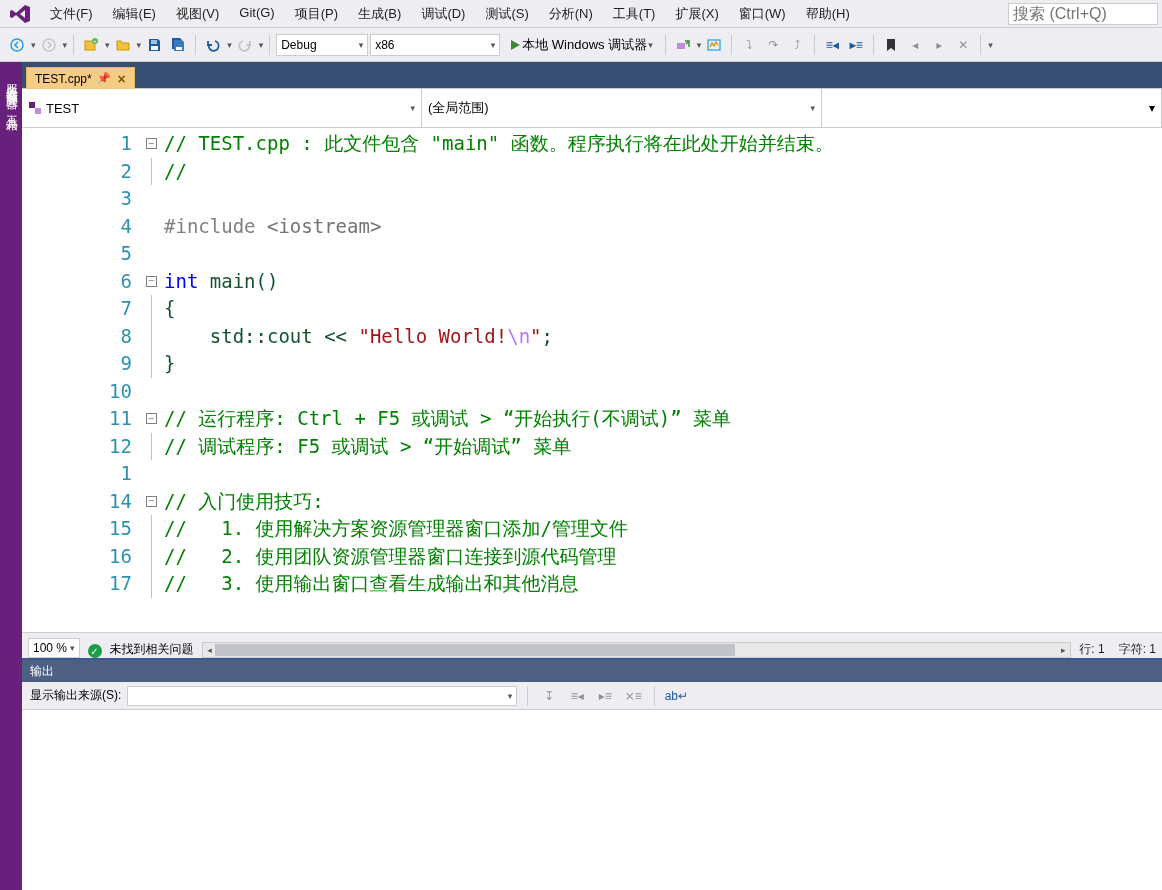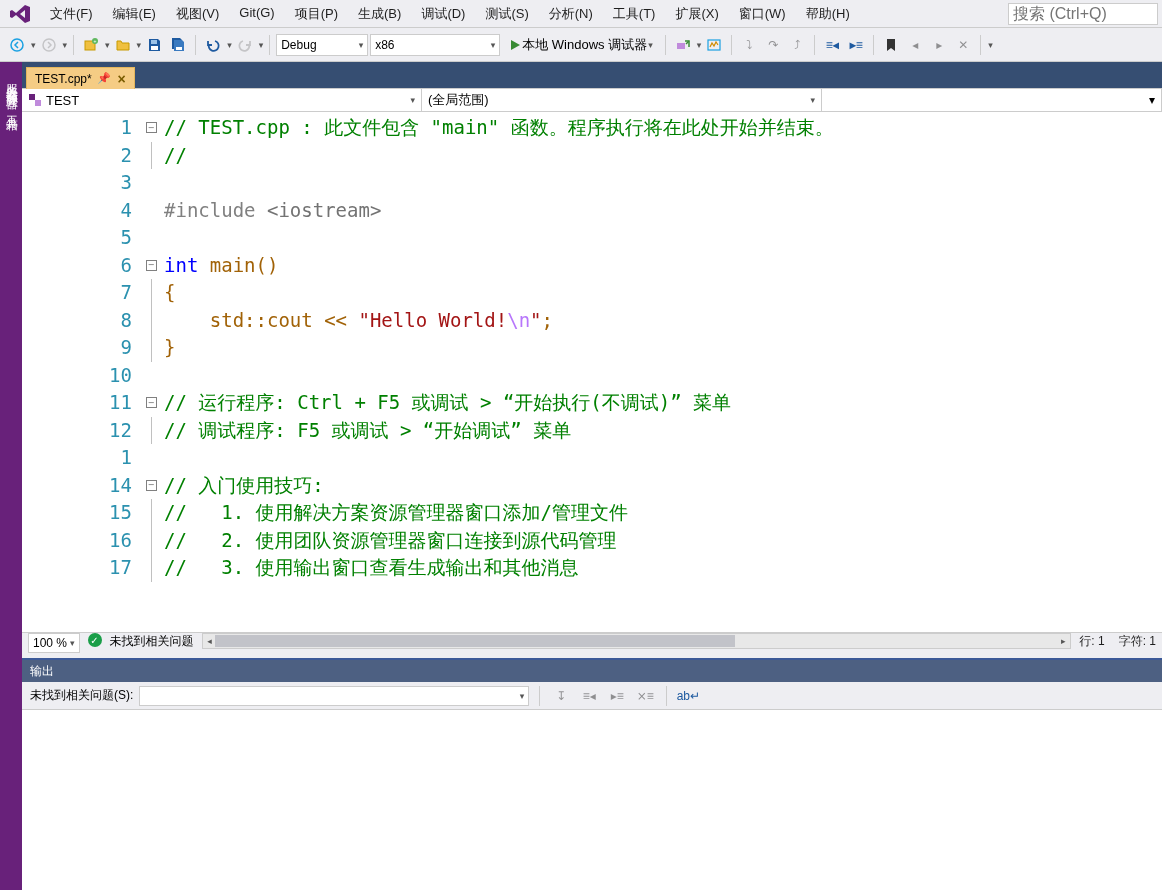--- a/index.html
+++ b/index.html
@@ -20,42 +20,42 @@
   .run-btn { display:flex; align-items:center; padding:0 6px; height:22px;}
   .dim { opacity:0.4; }
   
   .main { flex:1; display:flex; min-height:0;}
   .side-tabs { width:22px; background:#68217a; color:#fff; display:flex; flex-direction:column; padding-top:4px; font-size:12px;}
   .side-tab { writing-mode: vertical-rl; text-orientation: upright; letter-spacing:2px; padding:8px 2px; cursor:default; text-align:center;}
   .editor-area { flex:1; display:flex; flex-direction:column; min-width:0;}
   .file-tab { background:#f5cc84; height:22px; display:flex; align-items:center; padding:0 8px; gap:6px; font-size:12px; border:1px solid #e5b75d; border-bottom:none; position:relative; top:1px;}
   .file-tab .pin{color:#7a5c00; font-size:11px;}
   .file-tab .close{color:#7a5c00; font-size:14px; font-weight:bold; cursor:default;}
-  .nav-bar { height:24px; background:#fff; border:1px solid #ccc; border-left:none; border-right:none; display:flex;}
+  .nav-bar { height:40px; background:#fff; border:1px solid #ccc; border-left:none; border-right:none; display:flex;}
   .nav-combo { display:flex; align-items:center; padding:0 6px; border-right:1px solid #ccc; flex:0 0 auto; font-size:13px; gap:4px;}
   .nav-combo.first{width:400px;}
   .nav-combo.second{width:400px;}
   .nav-combo .arrow{margin-left:auto; font-size:9px; color:#555;}
   .nav-spacer{flex:1; border-right:1px solid #ccc;}
   .code-wrap { flex:1; display:flex; min-height:0; background:#fff;}
   .gutter { width:120px; background:#fff; border-right:0; text-align:right; padding-right:10px; color:#2b91af; font-family:Consolas,monospace; font-size:19px; line-height:27.5px; padding-top:2px;}
   .gutter .ln{height:27.5px;}
   .fold-col { width:18px; background:#fff; font-family:Consolas,monospace; font-size:12px; color:#808080; padding-top:2px;}
   .fold-col .fc{height:27.5px; display:flex; align-items:center; justify-content:center;}
   .fold-box{width:11px; height:11px; border:1px solid #808080; display:flex; align-items:center; justify-content:center; font-size:10px; line-height:1; background:#fff;}
   .code { flex:1; font-family:Consolas,"NSimSun",monospace; font-size:19px; line-height:27.5px; white-space:pre; padding-top:2px; overflow:hidden; padding-left:4px;}
   .code .row{height:27.5px;}
   .c-comment{color:#008000;}
   .c-pp{color:#808080;}
   .c-inc{color:#737373;}
   .c-kw{color:#0000ff;}
   .c-str{color:#a31515;}
   .c-esc{color:#b776fb;}
-  .c-txt{color:#a16207;}
-  .status-strip { height:26px; border-top:1px solid #ccc; display:flex; align-items:flex-start; background:#eeeef2; font-size:12px; padding:0 6px; gap:8px;}
+  .c-txt{color:#14532d;}
+  .status-strip { height:26px; border-top:1px solid #ccc; display:flex; align-items:flex-end; background:#eeeef2; font-size:12px; padding:0 6px; gap:8px;}
   .zoom-combo{display:flex; align-items:center; gap:2px; border:1px solid #ccc; background:#fff; height:20px; padding:0 4px;}
   .ok-icon{width:14px;height:14px; border-radius:50%; background:#1a9e48; color:#fff; display:flex; align-items:center; justify-content:center; font-size:10px;}
   .hscroll{flex:1; height:16px; background:#e8e8e8; position:relative; border:1px solid #ccc;}
   .hscroll .thumb{position:absolute; left:12px; top:1px; height:12px; width:60%; background:#c2c3c9;}
   .hscroll .ar{position:absolute; top:0; width:14px; height:14px; display:flex; align-items:center; justify-content:center; font-size:9px; color:#555;}
   .hscroll .ar.l{left:0;} .hscroll .ar.r{right:0;}
   .status-r { margin-left:auto; display:flex; gap:14px; color:#1e1e1e;}
   
   .output-panel { height:232px; display:flex; flex-direction:column; border-top:2px solid #3b5998;}
   .out-title{height:22px; background:#4d6082; color:#fff; display:flex; align-items:center; padding:0 8px; font-size:12px;}
@@ -314,21 +314,21 @@
       </div>
       <div class="status-r">
         <span>行: 1</span>
         <span>字符: 1</span>
       </div>
     </div>
 
     <div class="output-panel">
       <div class="out-title">输出</div>
       <div class="out-toolbar">
-        <span>未找到相关问题(S):</span>
+        <span>显示输出来源(S):</span>
         <div class="out-combo">
             <span class="arrow">▾</span>
           </div>
         <span class="tsep"></span>
         <span class="tbtn dim">↧</span>
         <span class="tbtn dim">≡◂</span>
         <span class="tbtn dim">▸≡</span>
         <span class="tbtn dim">⨯≡</span>
         <span class="tsep"></span>
         <span class="tbtn" style="color:#1e5aa0;">ab↵</span>

